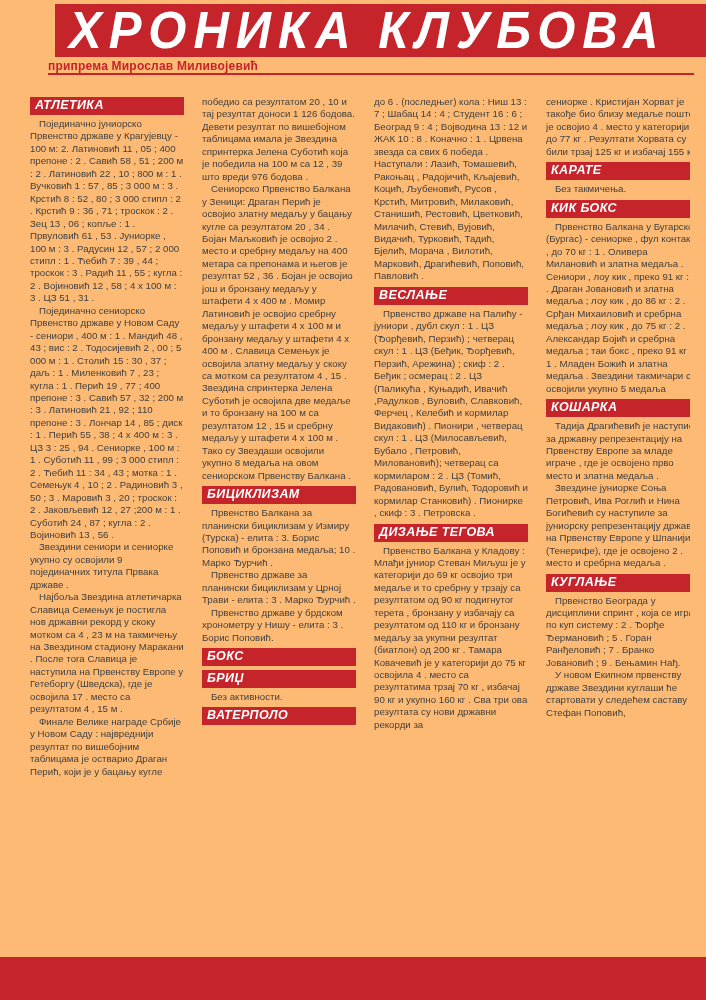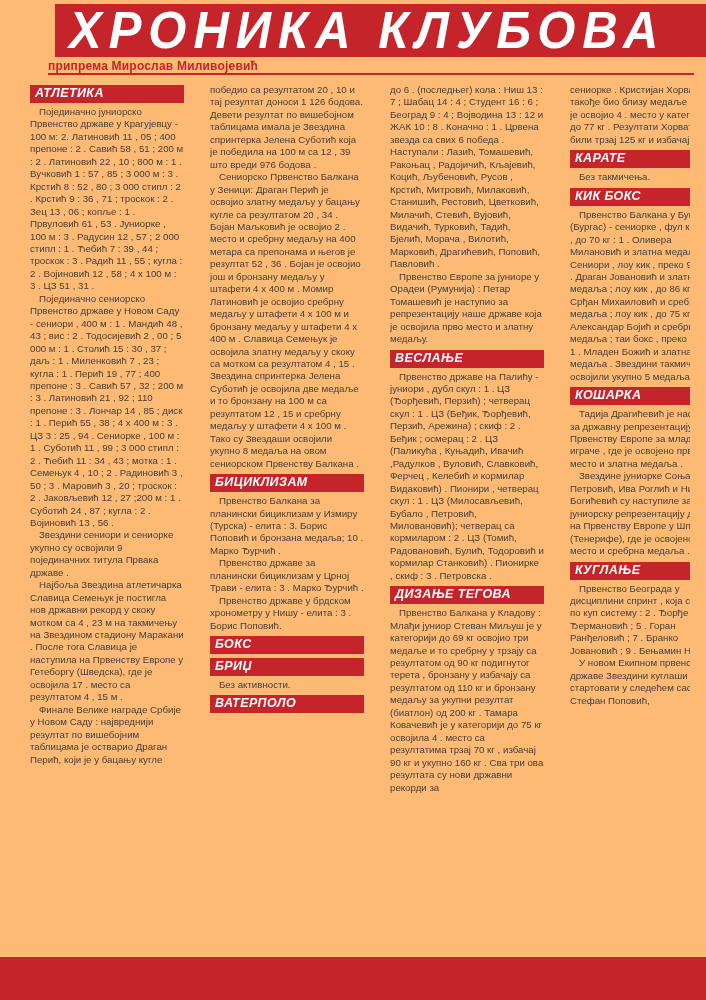--- a/index.html
+++ b/index.html
@@ -34,24 +34,24 @@
     font-size:12px;
     font-weight:bold;
     letter-spacing:.2px;
   }
   #byline-rule{
     position:absolute;left:48px;top:73px;right:12px;height:2px;
     background:#c5242b;
   }
   
   #columns{
-    position:absolute;left:30px;top:84px;
+    position:absolute;left:30px;top:96px;
     width:660px;height:872px;
     display:flex;
-    gap:26px;
+    gap:18px;
     overflow:hidden;
   }
   .col{
     width:154px;
     flex:0 0 154px;
     overflow:hidden;
     color:#3f3f3f;
     font-size:9.7px;
     line-height:12.45px;
     text-align:left;
@@ -104,21 +104,20 @@
         <div class="para indent">Првенство Балкана за планински бициклизам у Измиру (Турска) - елита : 3. Борис Поповић и бронзана медаља; 10 . Марко Ђурчић .</div>
         <div class="para indent">Првенство државе за планински бициклизам у Црној Трави - елита : 3 . Марко Ђурчић .</div>
         <div class="para indent">Првенство државе у брдском хронометру у Нишу - елита : 3 . Борис Поповић.</div>
         <div class="sec-header">БОКС</div>
         <div class="sec-header">БРИЏ</div>
         <div class="para indent">Без активности.</div>
         <div class="sec-header">ВАТЕРПОЛО</div>
       </div>
     <div class="col">
         <div class="para">до 6 . (последњег) кола : Ниш 13 : 7 ; Шабац 14 : 4 ; Студент 16 : 6 ; Београд 9 : 4 ; Војводина 13 : 12 и ЖАК 10 : 8 . Коначно : 1 . Црвена звезда са свих 6 победа . Наступали : Лазић, Томашевић, Ракоњац , Радојичић, Кљајевић, Коцић, Љубеновић, Русов , Крстић, Митровић, Милаковић, Станишић, Рестовић, Цветковић, Милачић, Стевић, Вујовић, Видачић, Турковић, Тадић, Бјелић, Морача , Вилотић, Марковић, Драгићевић, Поповић, Павловић .</div>
-        <div class="para indent">Првенство Европе за јуниоре у Орадеи (Румунија) : Петар Томашевић је наступио за репрезентацију наше државе која је освојила прво место и златну медаљу.</div>
         <div class="sec-header">ВЕСЛАЊЕ</div>
         <div class="para indent">Првенство државе на Палићу - јуниори , дубл скул : 1 . ЦЗ (Ђорђевић, Перзић) ; четверац скул : 1 . ЦЗ (Беђик, Ђорђевић, Перзић, Арежина) ; скиф : 2 . Беђик ; осмерац : 2 . ЦЗ (Паликућа , Куњадић, Ивачић ,Радулков , Вуловић, Славковић, Ферчец , Келебић и кормилар Видаковић) . Пионири , четверац скул : 1 . ЦЗ (Милосављевић, Бубало , Петровић, Миловановић); четверац са кормиларом : 2 . ЦЗ (Томић, Радовановић, Булић, Тодоровић и кормилар Станковић) . Пионирке , скиф : 3 . Петровска .</div>
         <div class="sec-header">ДИЗАЊЕ ТЕГОВА</div>
         <div class="para indent">Првенство Балкана у Кладову : Млађи јуниор Стеван Миљуш је у категорији до 69 кг освојио три медаље и то сребрну у трзају са резултатом од 90 кг подигнутог терета , бронзану у избачају са резултатом од 110 кг и бронзану медаљу за укупни резултат (биатлон) од 200 кг . Тамара Ковачевић је у категорији до 75 кг освојила 4 . место са резултатима трзај 70 кг , избачај 90 кг и укупно 160 кг . Сва три ова резултата су нови државни рекорди за</div>
       </div>
     <div class="col">
         <div class="para">сениорке . Кристијан Хорват је такође био близу медаље пошто је освојио 4 . место у категорији до 77 кг . Резултати Хорвата су били трзај 125 кг и избачај 155 кг</div>
         <div class="sec-header">КАРАТЕ</div>
         <div class="para indent">Без такмичења.</div>
         <div class="sec-header">КИК БОКС</div>

